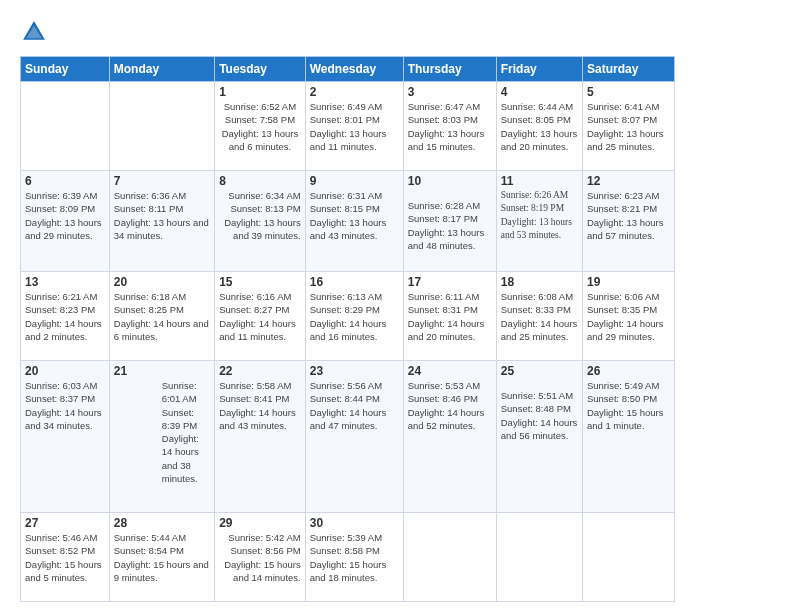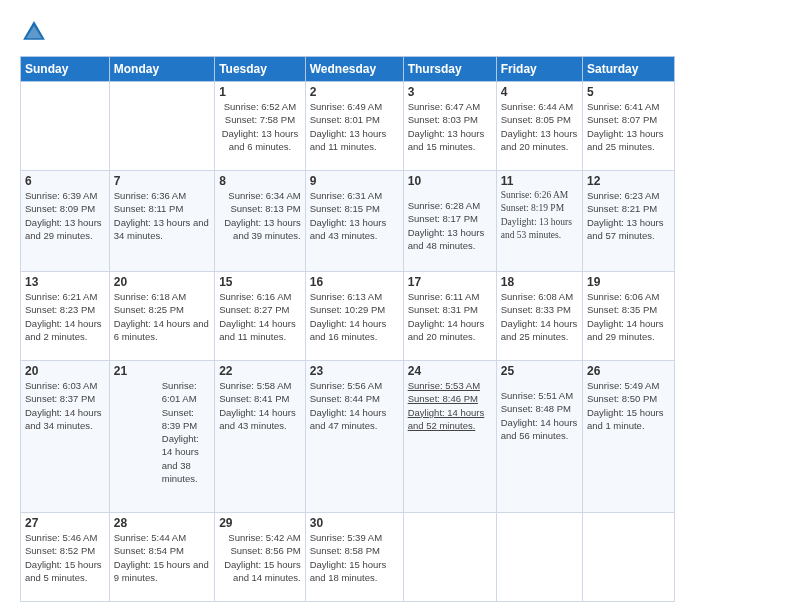--- a/index.html
+++ b/index.html
@@ -235,21 +235,21 @@
           </td>
           <td>
             <span class="day-num">15</span>
             <div class="day-info" style="white-space: pre-line;">Sunrise: 6:16 AM
 Sunset: 8:27 PM
 Daylight: 14 hours and 11 minutes.</div>
           </td>
           <td>
             <span class="day-num">16</span>
             <div class="day-info" style="white-space: pre-line;">Sunrise: 6:13 AM
-Sunset: 10:29 PM
+Sunset: 8:29 PM
 Daylight: 14 hours and 16 minutes.</div>
           </td>
           <td>
             <span class="day-num">17</span>
             <div class="day-info" style="white-space: pre-line;">Sunrise: 6:11 AM
 Sunset: 8:31 PM
 Daylight: 14 hours and 20 minutes.</div>
           </td>
           <td>
             <span class="day-num">18</span>
@@ -284,21 +284,21 @@
 Daylight: 14 hours and 43 minutes.</div>
           </td>
           <td>
             <span class="day-num">23</span>
             <div class="day-info" style="white-space: pre-line;">Sunrise: 5:56 AM
 Sunset: 8:44 PM
 Daylight: 14 hours and 47 minutes.</div>
           </td>
           <td>
             <span class="day-num">24</span>
-            <div class="day-info" style="white-space: pre-line; text-decoration: underline;">Sunrise: 5:53 AM
+            <div class="day-info" style="white-space: pre-line;">Sunrise: 5:53 AM
 Sunset: 8:46 PM
 Daylight: 14 hours and 52 minutes.</div>
           </td>
           <td>
             <span class="day-num">25</span>
             <div class="day-info" style="white-space: pre-line; margin-top: 11px;">Sunrise: 5:51 AM
 Sunset: 8:48 PM
 Daylight: 14 hours and 56 minutes.</div>
           </td>
           <td>

